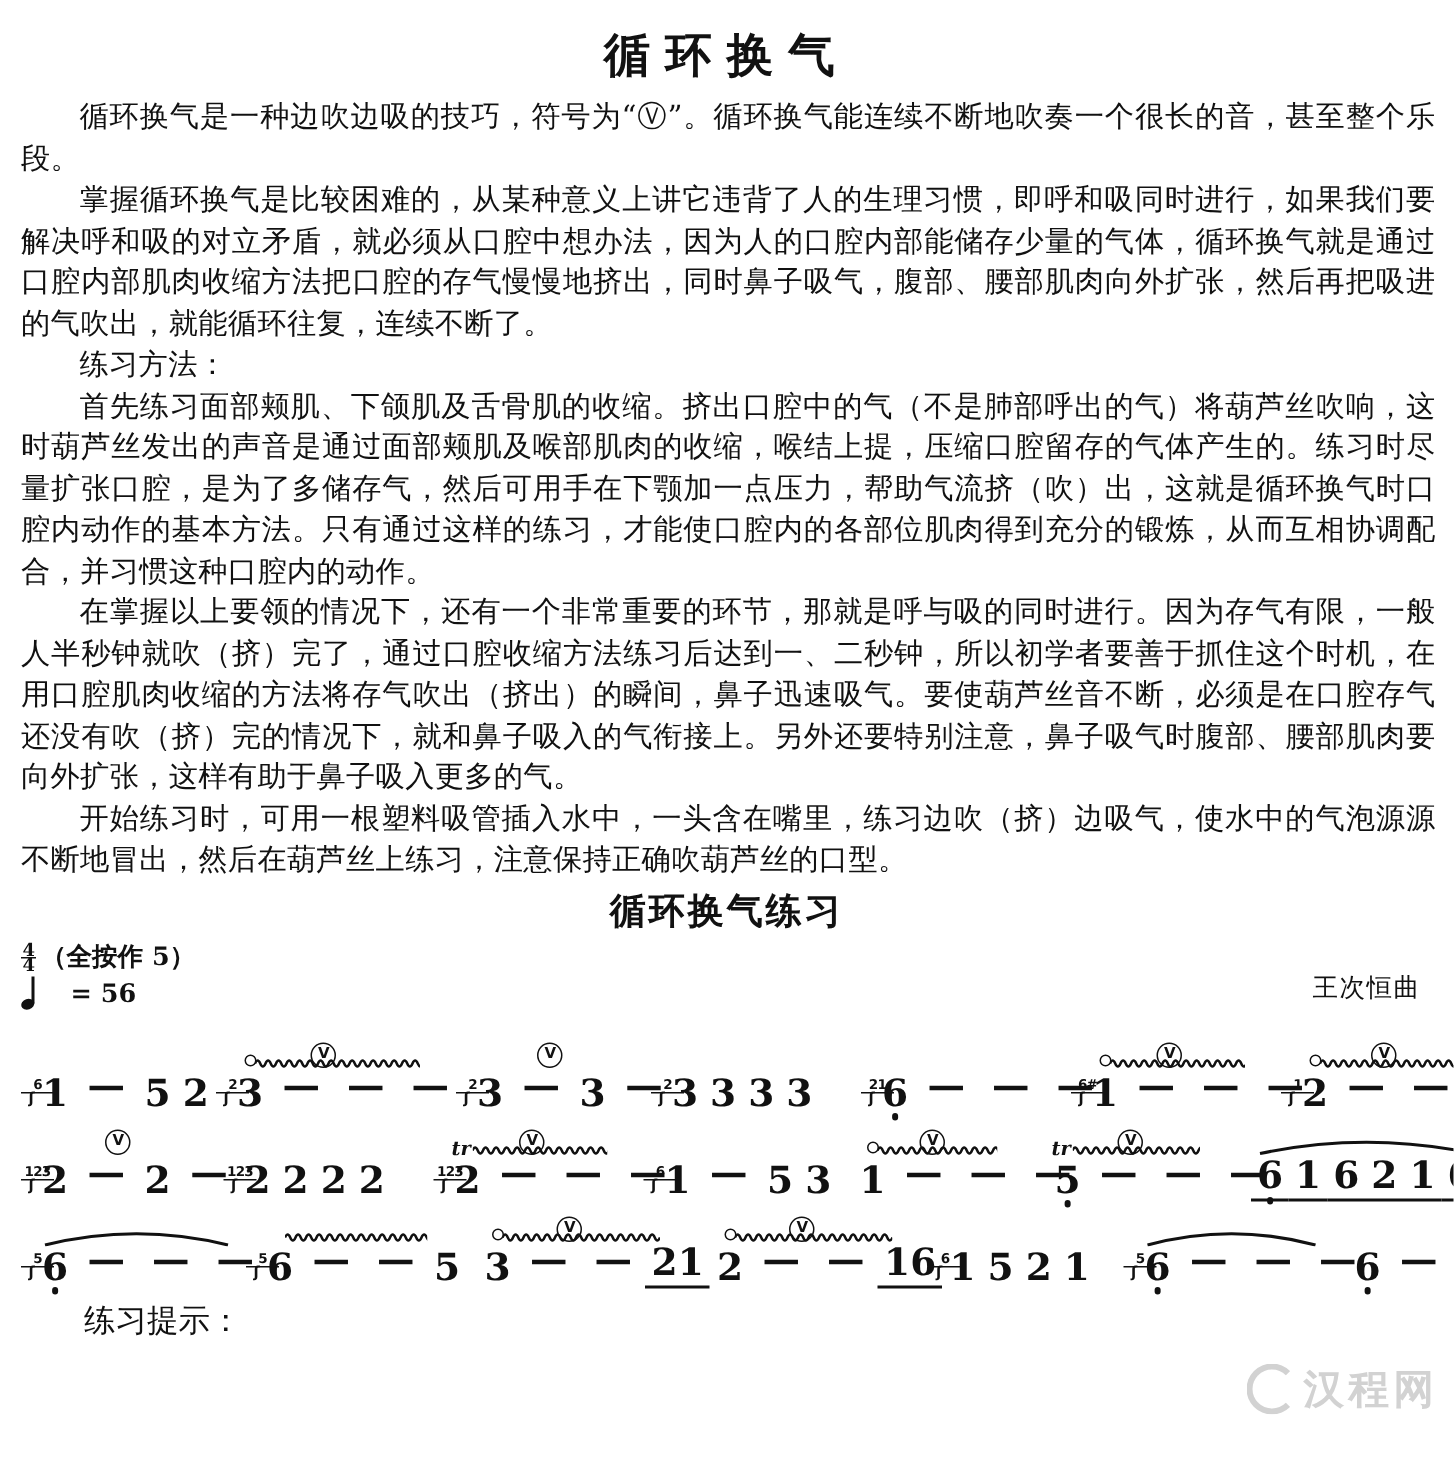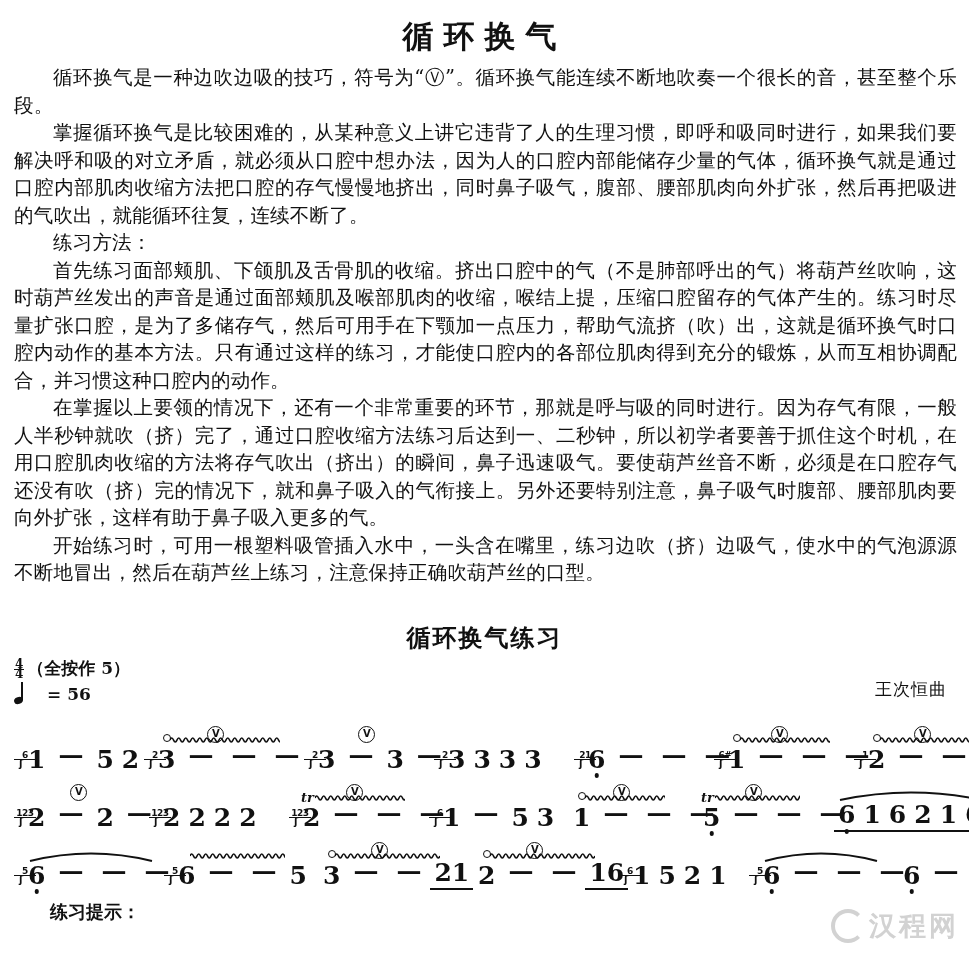--- a/index.html
+++ b/index.html
@@ -38,21 +38,21 @@
     letter-spacing: 0.2px;
   }
   .para.indent { text-indent: 2em; }
 
   
   .song-title {
     text-align: center;
     font-size: 24px;
     font-weight: bold;
     letter-spacing: 2px;
-    margin-top: 35px;
+    margin-top: 4px;
   }
 
   
   .score-head {
     position: relative;
     height: 62px;
     padding-left: 14px;
   }
   .meter-row {
     font-size: 17px;
@@ -248,22 +248,22 @@
     height: 14px;
   }
   .slur svg { display: block; }
 
   
   .footer {
     padding: 8px 12px 0 14px;
     position: relative;
   }
   .footer .lbl {
-    font-size: 18px;
-    font-weight: bold;
+    font-size: 21px;
+    font-weight: normal;
     text-indent: 2em;
     line-height: 27px;
   }
   .footer .txt {
     font-size: 19px;
     line-height: 28px;
     text-indent: 2em;
   }
   .inline-breath {
     display: inline-block;

